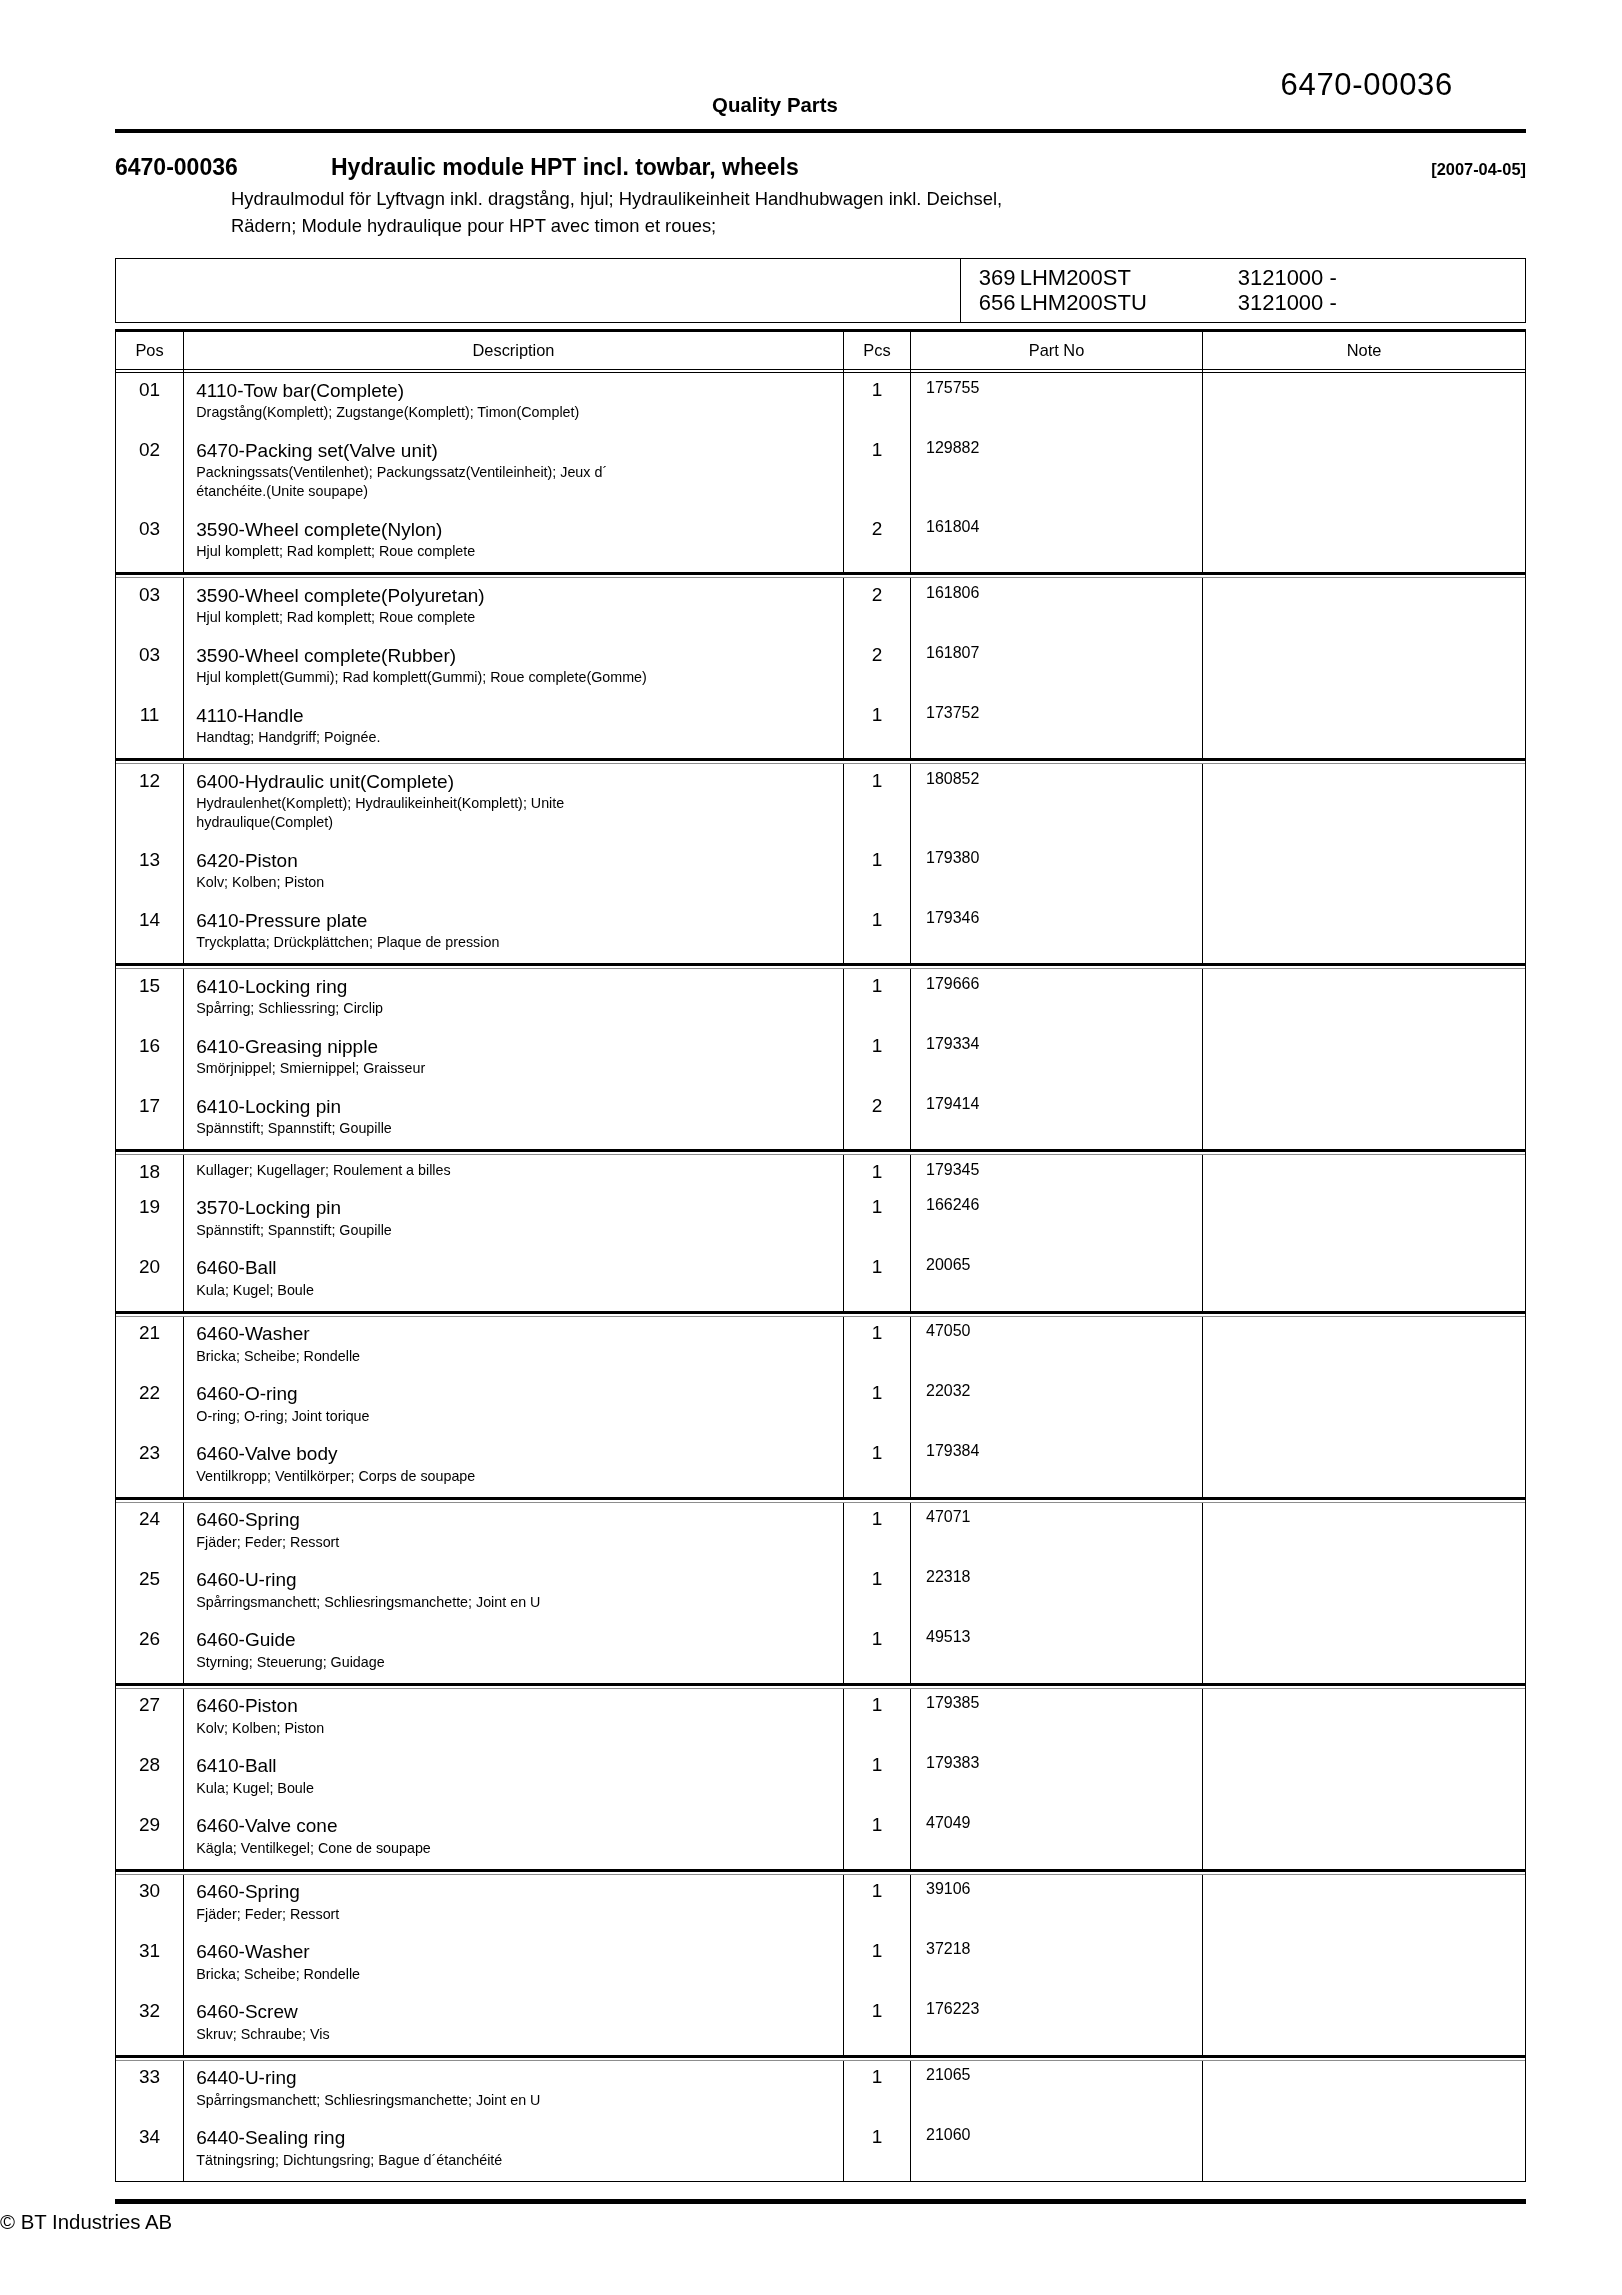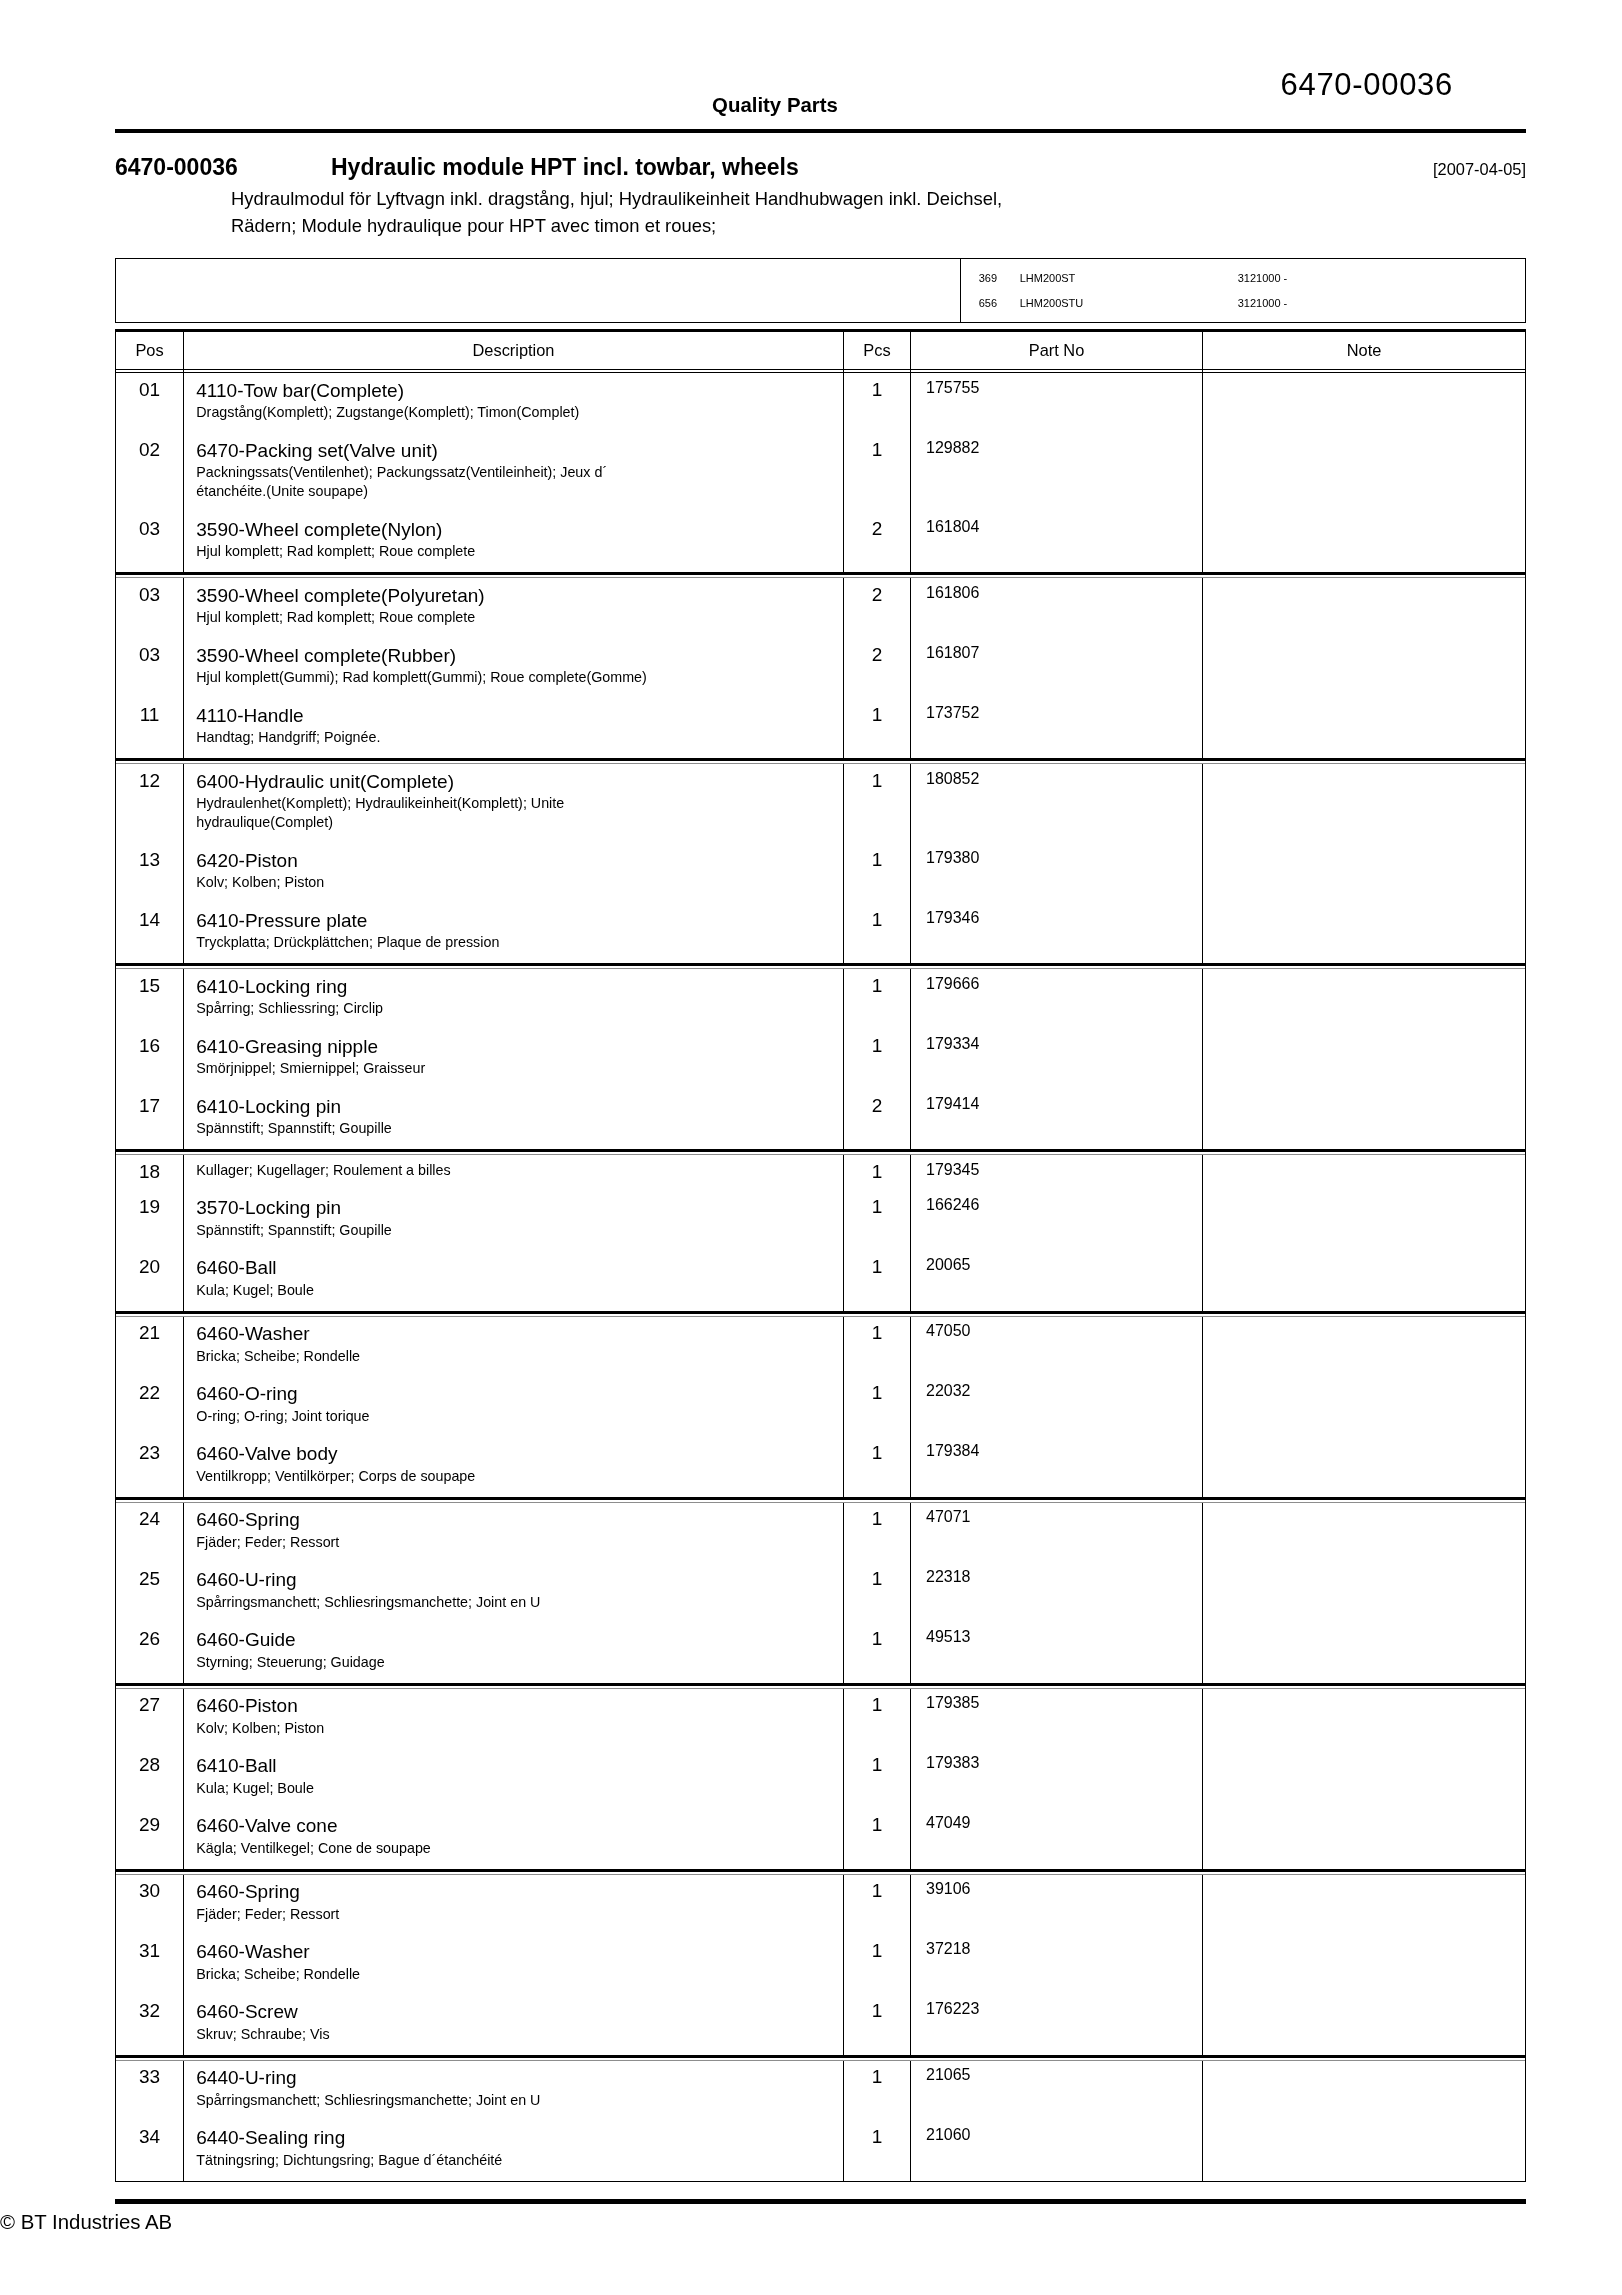--- a/index.html
+++ b/index.html
@@ -16,30 +16,30 @@
     position:absolute; top:94px; left:0; right:0; text-align:center;
     font-size:20.4px; font-weight:bold;
   }
   .top-rule { position:absolute; top:129px; left:115px; width:1411px; height:4.1px; background:#000; }
 
   .flow { position:absolute; top:146px; left:115px; width:1411px; }
 
   .title-row { display:flex; align-items:baseline; margin-top:8.2px; }
   .title-code { font-size:23px; font-weight:bold; width:216px; flex:0 0 216px; }
   .title-name { font-size:23px; font-weight:bold; flex:1 1 auto; }
-  .title-date { font-size:16.4px; font-weight:normal; white-space:nowrap; }
+  .title-date { font-size:16.4px; font-weight:bold; white-space:nowrap; }
   .subtitle { margin-left:116px; margin-top:4.1px; font-size:18.4px; line-height:27px; }
 
   .model-box {
     margin-top:19px; height:63px; border:1.4px solid #000;
     display:flex; box-sizing:content-box;
   }
   .model-box .left-cell { width:844px; flex:0 0 844px; border-right:1.4px solid #000; }
   .model-box .right-cell { flex:1 1 auto; padding:6.8px 0 0 17.7px; }
-  .model-row { display:grid; grid-template-columns:41px 218px auto; font-size:11px; line-height:24.5px; }
+  .model-row { display:grid; grid-template-columns:41px 218px auto; font-size:22px; line-height:24.5px; }
 
   .parts-table { margin-top:5.5px; border-left:1.4px solid #000; border-right:1.4px solid #000; border-bottom:1.4px solid #000; }
   .grid-row { display:grid; grid-template-columns:67px 660px 67px 292px 1fr; }
   .grid-row .c { border-left:1.4px solid #000; }
   .grid-row .c:first-child { border-left:none; }
 
   .thead { border-top:3.4px solid #000; border-bottom:1.4px solid #000; height:37px; }
   .thead .c { display:flex; align-items:center; justify-content:center; font-size:16.4px; }
   .head-underline { height:2.7px; border-bottom:1.4px solid #000; }
 

